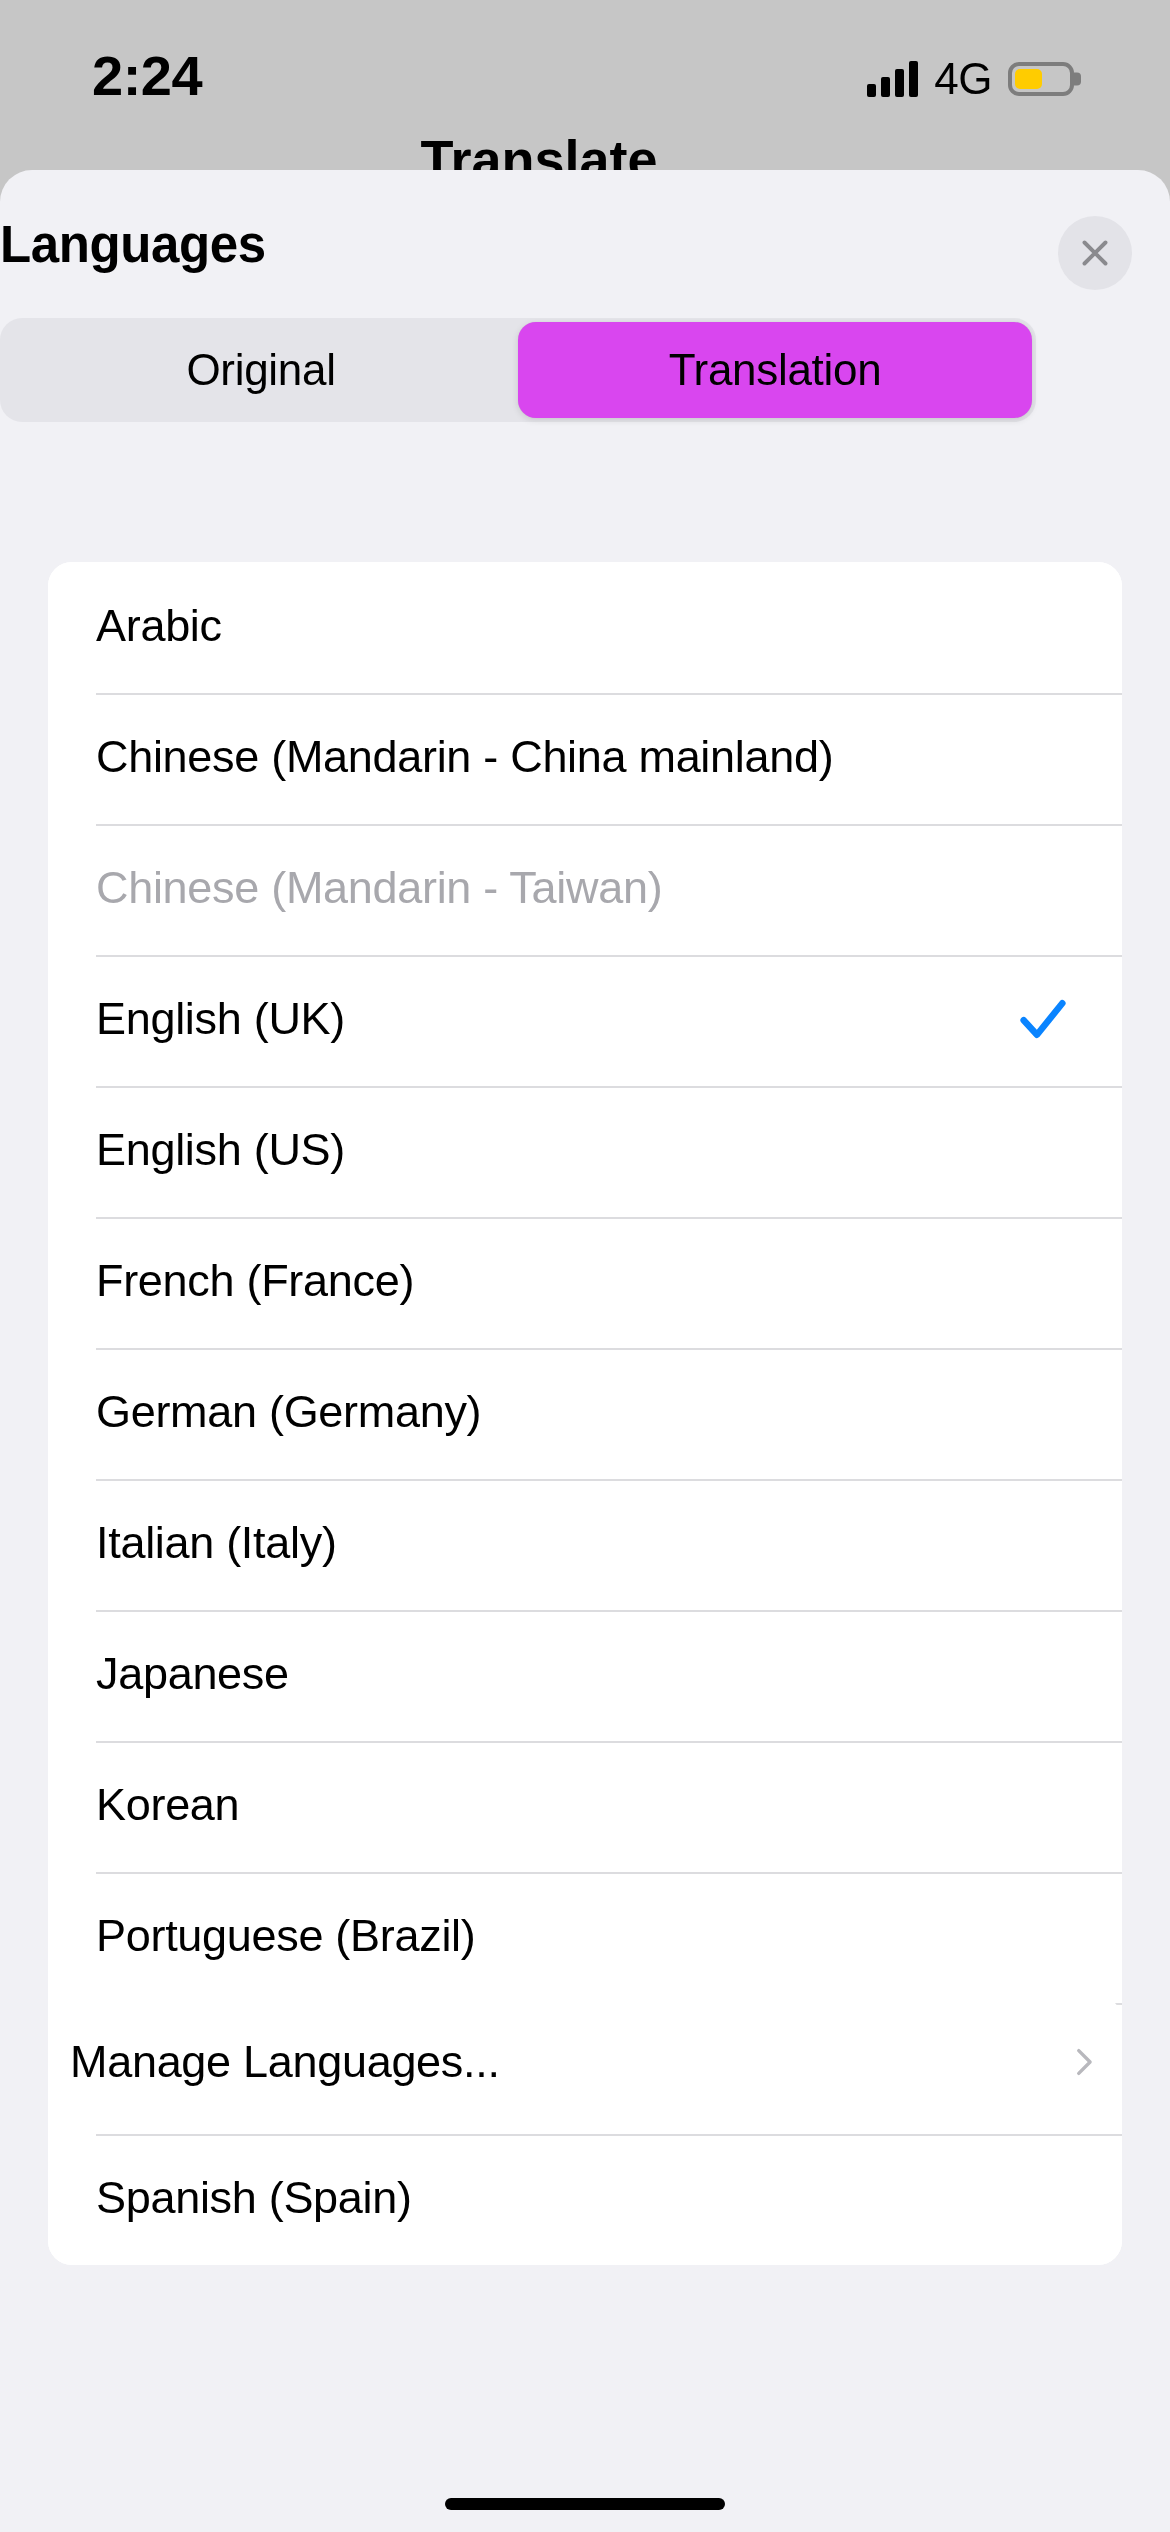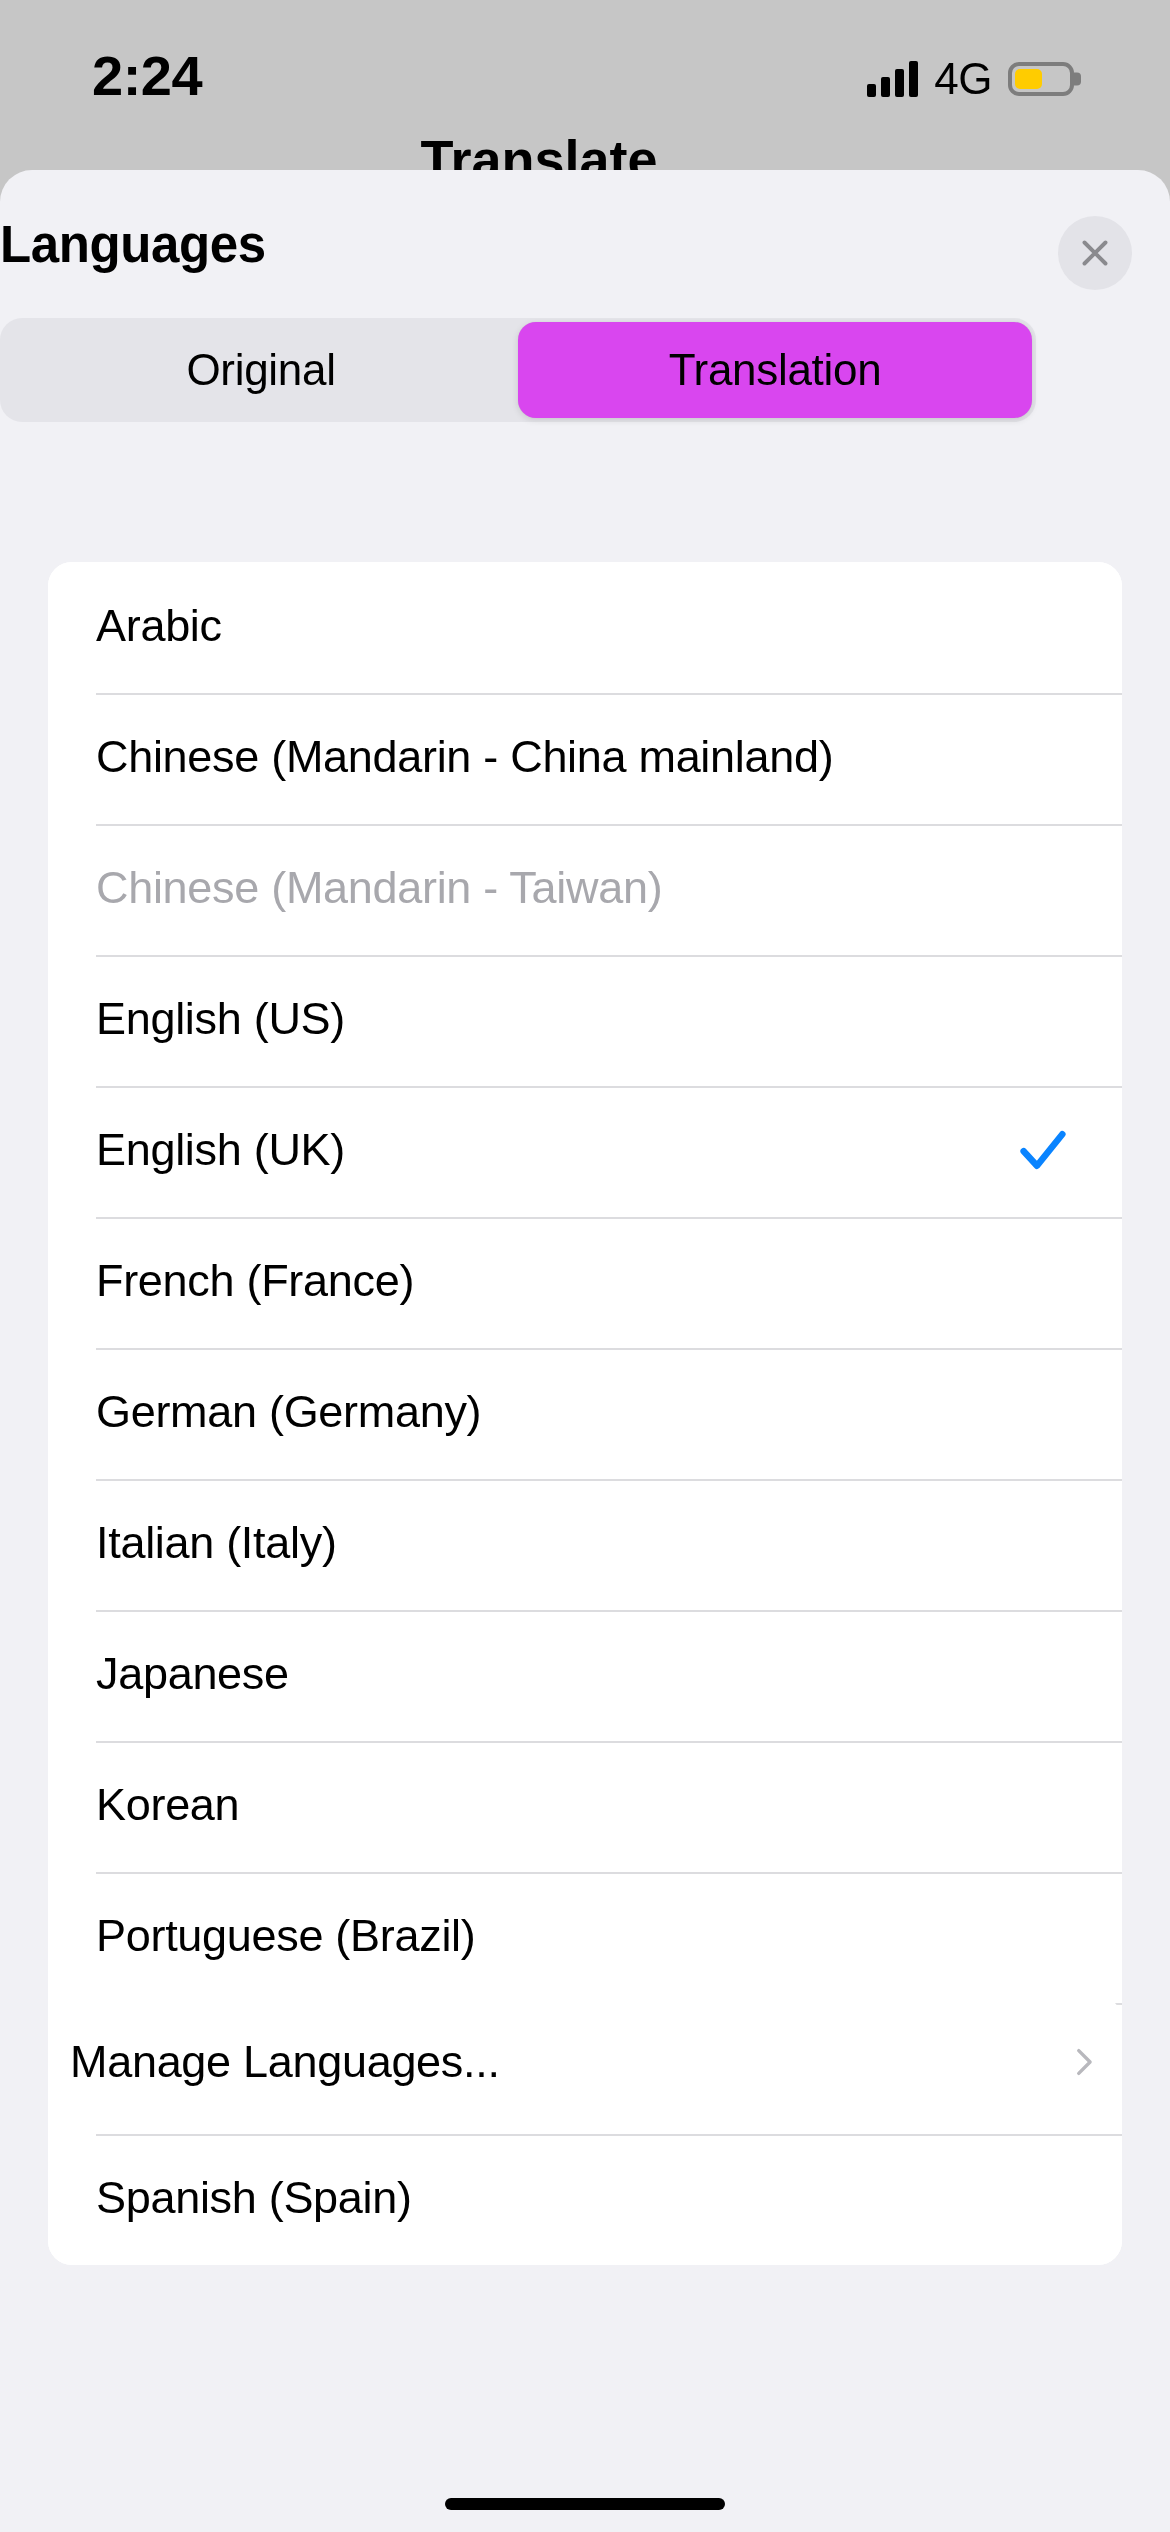--- a/index.html
+++ b/index.html
@@ -198,29 +198,29 @@
       <div class="lang-row">
         <span class="lang-label">Arabic</span>
       </div>
       <div class="lang-row">
         <span class="lang-label">Chinese (Mandarin - China mainland)</span>
       </div>
       <div class="lang-row disabled">
         <span class="lang-label">Chinese (Mandarin - Taiwan)</span>
       </div>
       <div class="lang-row">
-        <span class="lang-label">English (US)</span>
-      </div>
-      <div class="lang-row">
         <span class="lang-label">English (UK)</span>
         <span class="check-icon">
           <svg viewBox="0 0 24 24">
             <path d="M4 12.5 L9.5 18.5 L20 5.5" stroke="#0A84FF" stroke-width="2.7" stroke-linecap="round" stroke-linejoin="round" fill="none"></path>
           </svg>
         </span>
+      </div>
+      <div class="lang-row">
+        <span class="lang-label">English (US)</span>
       </div>
       <div class="lang-row">
         <span class="lang-label">French (France)</span>
       </div>
       <div class="lang-row">
         <span class="lang-label">German (Germany)</span>
       </div>
       <div class="lang-row">
         <span class="lang-label">Italian (Italy)</span>
       </div>

